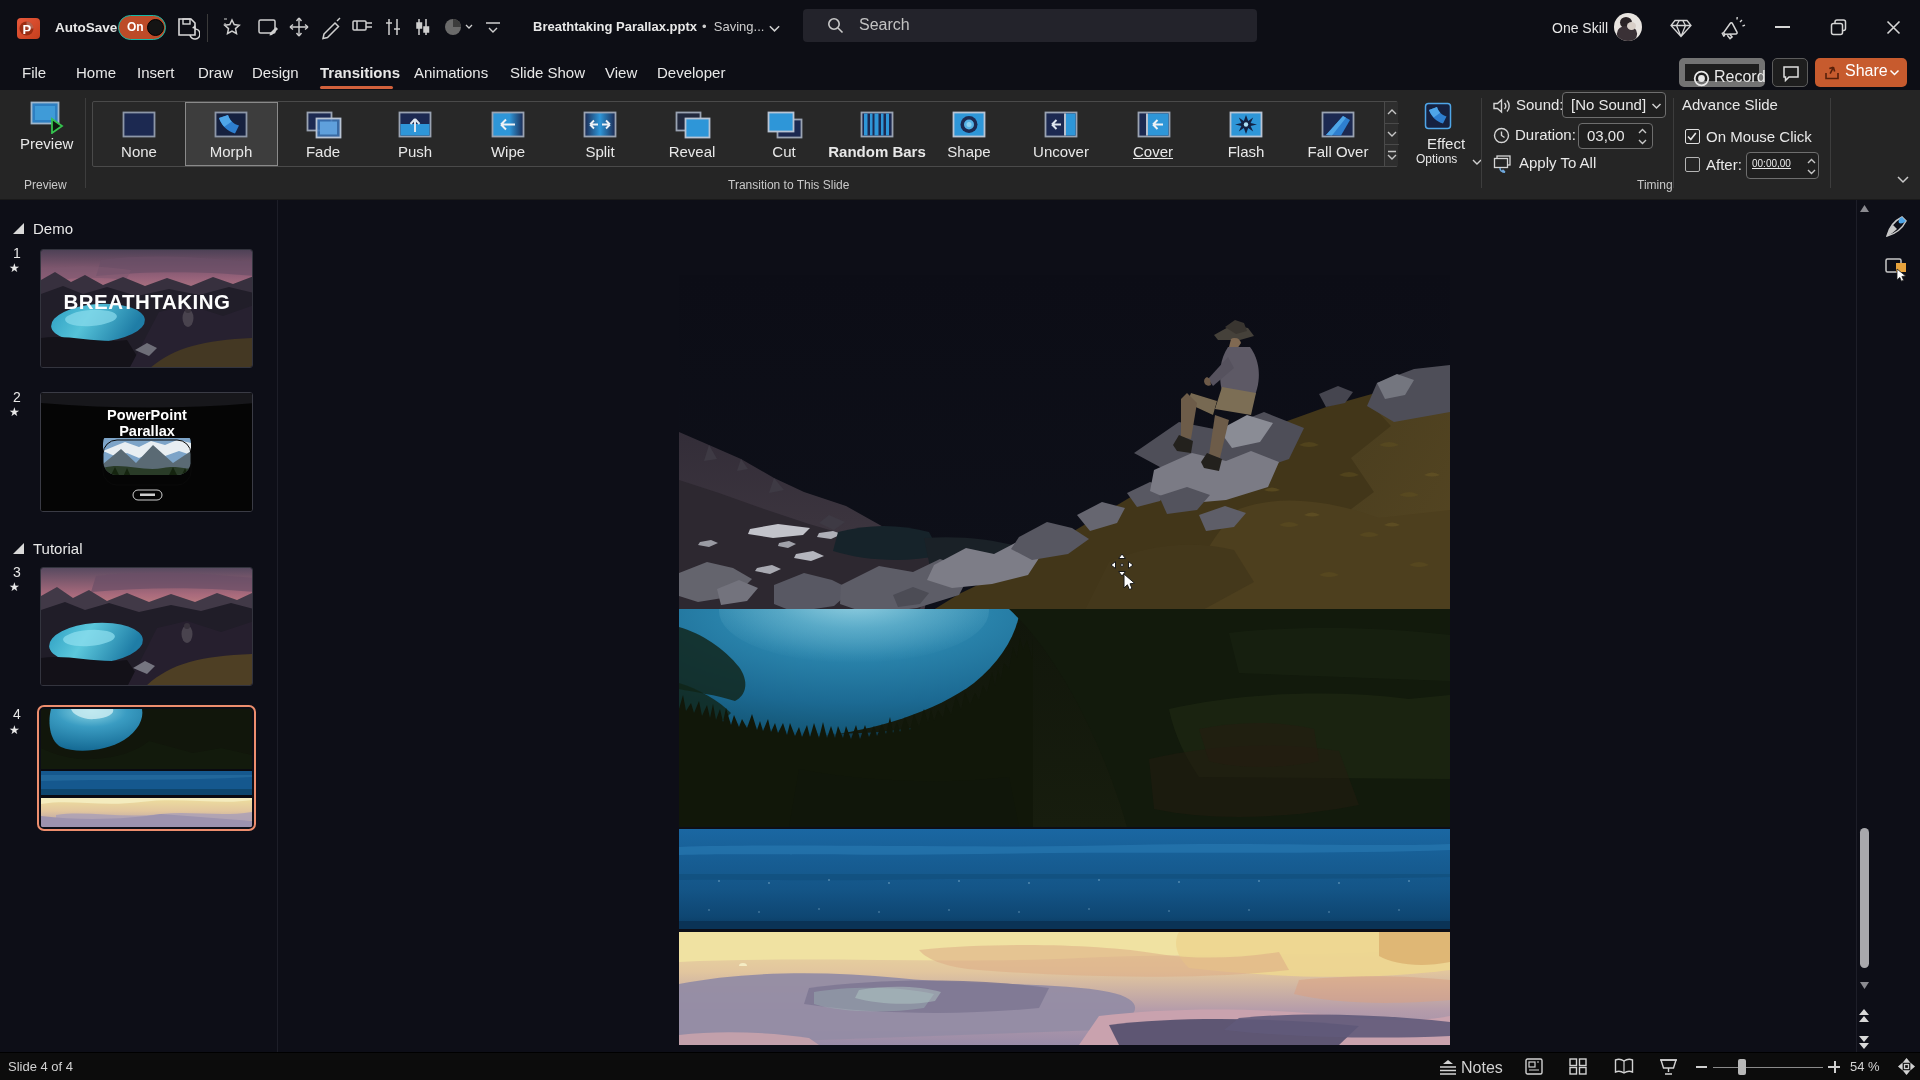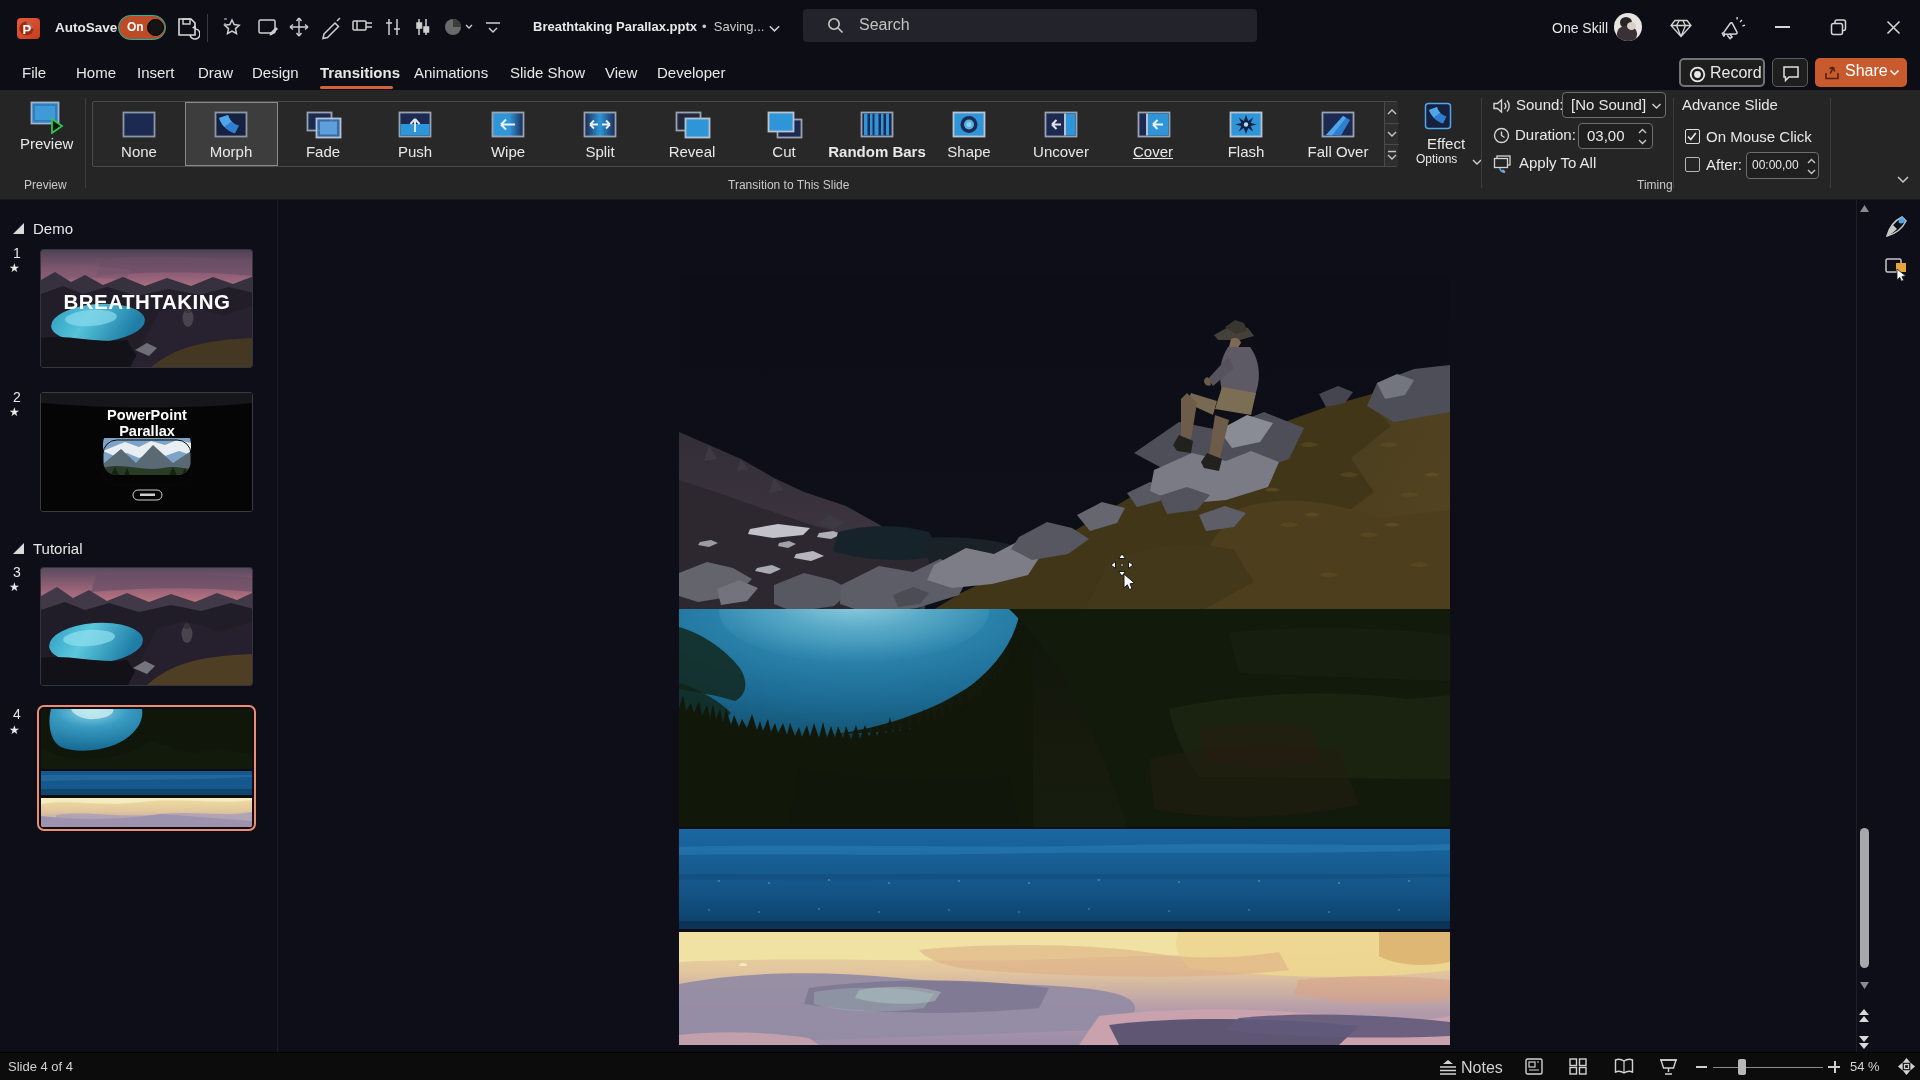--- a/index.html
+++ b/index.html
@@ -140,21 +140,21 @@
     <div class="abs txt" style="left:137px;top:6px;font-size:15px;">Insert</div>
     <div class="abs txt" style="left:198px;top:6px;font-size:15px;">Draw</div>
     <div class="abs txt" style="left:252px;top:6px;font-size:15px;">Design</div>
     <div class="abs txt" style="left:320px;top:6px;font-size:15px;font-weight:bold;">Transitions</div>
     <div class="abs" style="left:320px;top:28px;width:73px;height:3px;background:#D2613C;border-radius:2px;"></div>
     <div class="abs txt" style="left:414px;top:6px;font-size:15px;">Animations</div>
     <div class="abs txt" style="left:510px;top:6px;font-size:15px;">Slide Show</div>
     <div class="abs txt" style="left:605px;top:6px;font-size:15px;">View</div>
     <div class="abs txt" style="left:657px;top:6px;font-size:15px;">Developer</div>
 
-    <div class="abs" style="left:1679px;top:0px;width:86px;height:29px;background:#1E1E1E;border:2px solid #737373;border-radius:5px;">
+    <div class="abs" style="left:1679px;top:0px;width:86px;height:29px;background:#1E1E1E;border:6px solid #737373;border-radius:5px;">
       <svg class="abs" style="left:8px;top:6px;" width="17" height="17" viewBox="0 0 17 17">
         <circle cx="8.5" cy="8.5" r="6.8" fill="none" stroke="#e8e8e8" stroke-width="1.8"></circle>
         <circle cx="8.5" cy="8.5" r="3.4" fill="#e8e8e8"></circle>
       </svg>
       <span class="abs txt" style="left:29px;top:4px;font-size:16px;">Record</span>
     </div>
 
     <div class="abs" style="left:1772px;top:0px;width:36px;height:29px;background:#1E1E1E;border:1px solid #5c5c5c;border-radius:5px;">
       <svg class="abs" style="left:9px;top:6px;" width="18" height="17" viewBox="0 0 18 17">
         <path d="M2 2 h14 v10 h-9 l-3.5 3.5 v-3.5 h-1.5 z" fill="none" stroke="#e0e0e0" stroke-width="1.5"></path>
@@ -361,21 +361,21 @@
     <div class="abs txt" style="left:1682px;top:6px;font-size:15px;">Advance Slide</div>
     <div class="abs" style="left:1685px;top:39px;width:15px;height:15px;border:1.6px solid #e0e0e0;border-radius:2px;background:#252525;">
       <svg class="abs" style="left:1px;top:2px;" width="10" height="9" viewBox="0 0 10 9">
           <path d="M1 4.5 l2.8 3 5 -6.5" stroke="#e8e8e8" stroke-width="1.6" fill="none"></path>
         </svg>
     </div>
     <div class="abs txt" style="left:1706px;top:38px;font-size:15px;">On Mouse Click</div>
     <div class="abs" style="left:1685px;top:67px;width:15px;height:15px;border:1.6px solid #b5b5b5;border-radius:2px;background:#252525;"></div>
     <div class="abs txt" style="left:1706px;top:66px;font-size:15px;">After:</div>
     <div class="abs" style="left:1746px;top:62px;width:73px;height:27px;background:#1F1F1F;border:1px solid #6e6e6e;border-radius:4px;">
-      <span class="abs txt" style="left:5px;top:5px;font-size:12px;">00:00,00</span>
+      <span class="abs txt" style="left:5px;top:5px;font-size:10px;text-decoration:underline;">00:00,00</span>
       <svg class="abs" style="left:59px;top:4px;" width="11" height="19" viewBox="0 0 11 19">
         <path d="M2 6 l3.5 -3.5 3.5 3.5 M2 13 l3.5 3.5 3.5 -3.5" stroke="#c8c8c8" stroke-width="1.4" fill="none"></path>
       </svg>
     </div>
 
     <div class="abs" style="left:1830px;top:8px;width:1px;height:90px;background:#3d3d3d;"></div>
 
     <div class="abs" style="left:728px;top:88px;font-size:12px;color:#c9c9c9;">Transition to This Slide</div>
     <div class="abs" style="left:1637px;top:88px;font-size:12px;color:#c9c9c9;">Timing</div>
     <svg class="abs" style="left:1896px;top:85px;" width="14" height="11" viewBox="0 0 14 11">

